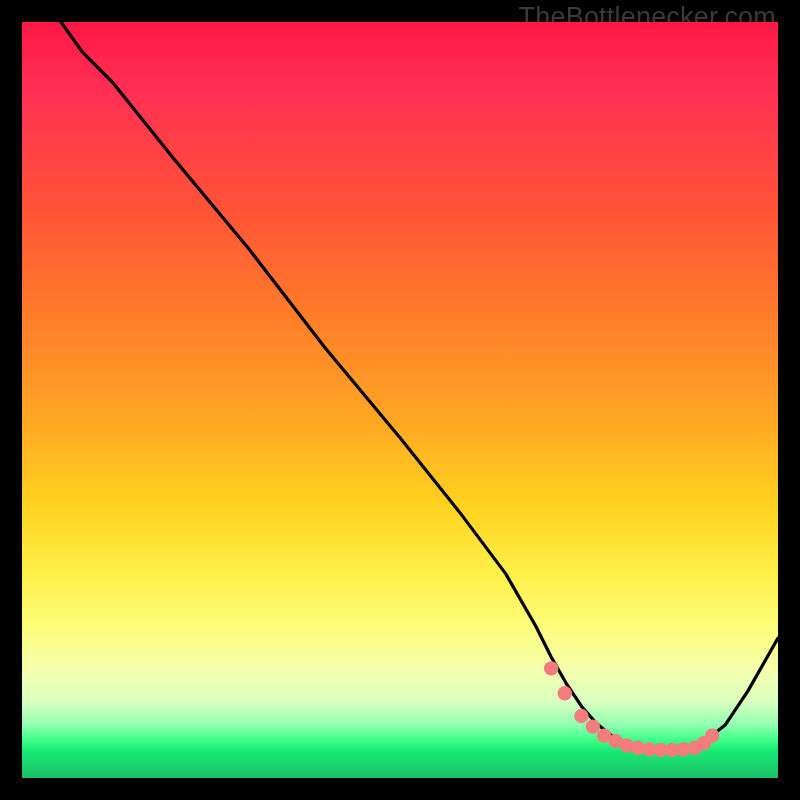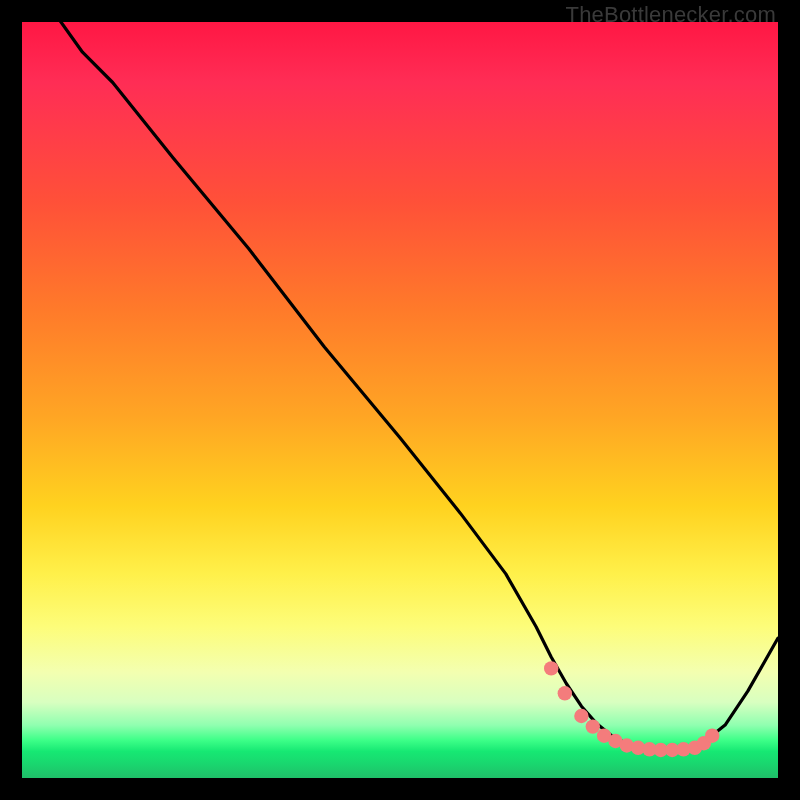--- a/index.html
+++ b/index.html
@@ -58,21 +58,21 @@
     left: 0;
     top: 0;
     width: 756px;
     height: 756px;
   }
   .watermark {
     position: absolute;
     top: 2px;
     right: 24px;
     color: #3a3a3a;
-    font-size: 22px;
+    font-size: 27px;
     font-weight: 500;
     letter-spacing: 0.2px;
     user-select: none;
   }
 </style>
 </head>
 <body>
 
 <div class="watermark">TheBottlenecker.com</div>
 

